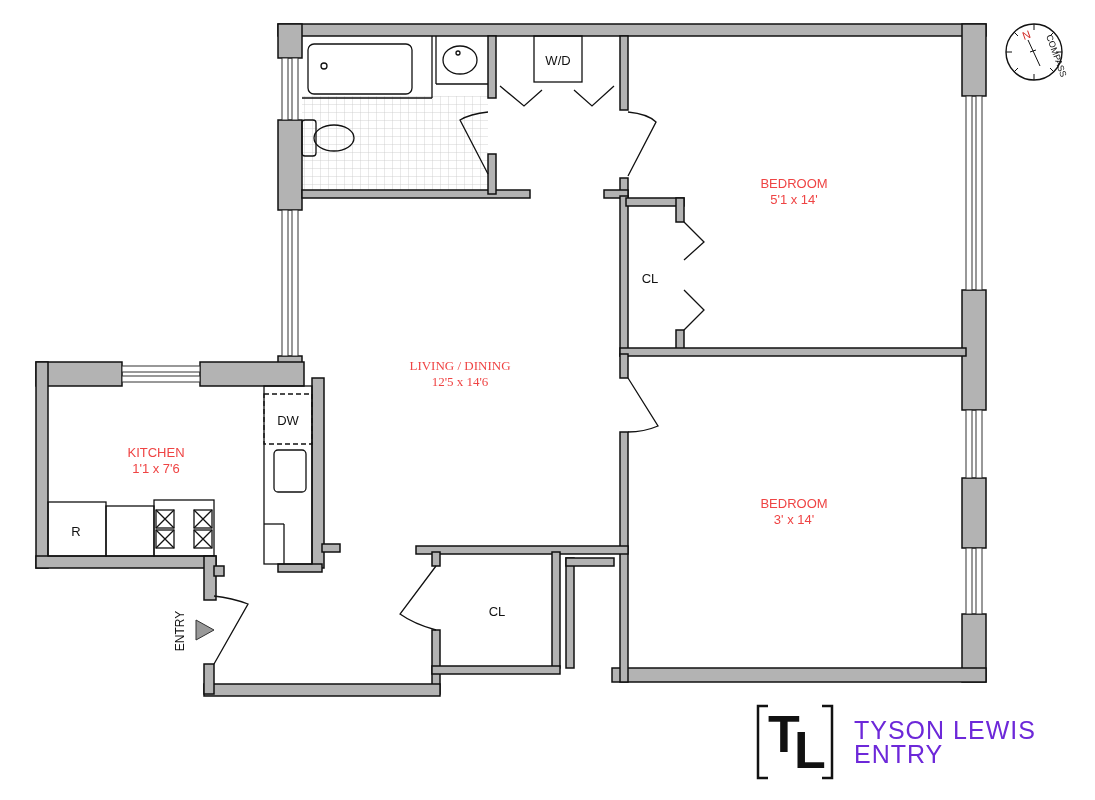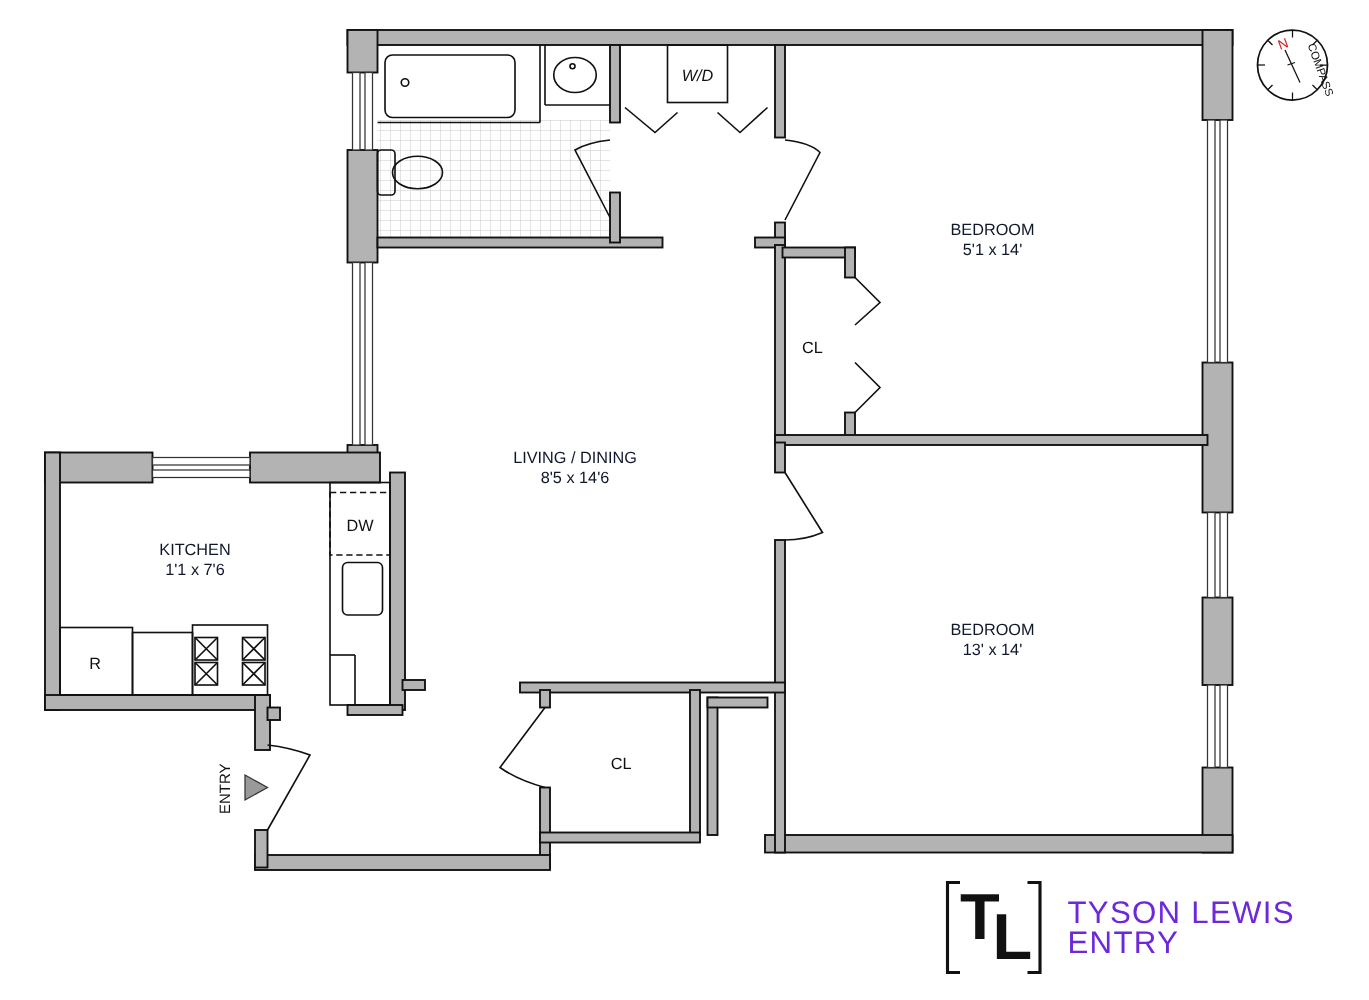--- a/index.html
+++ b/index.html
@@ -1,18 +1,18 @@
 <!DOCTYPE html>
 <html><head>
 <meta charset="utf-8">
 <style>
   html, body { margin:0; padding:0; background:#ffffff; }
   body { width:1095px; height:800px; position:relative; overflow:hidden; font-family:"Liberation Sans", sans-serif; }
   svg { position:absolute; left:0; top:0; }
-  .lbl { position:absolute; text-align:center; color:#0f172a; font-size:13px; line-height:16px; white-space:nowrap; transform:translateX(-50%); }
+  .lbl { position:absolute; text-align:center; color:#ef4444; font-size:13px; line-height:16px; white-space:nowrap; transform:translateX(-50%); }
   .fix { position:absolute; color:#111; font-size:13px; transform:translate(-50%,-50%); white-space:nowrap; }
   .entry { position:absolute; font-size:12px; color:#111; transform:rotate(-90deg); transform-origin:center; }
   .brand-text { position:absolute; left:854px; top:718px; font-size:25px; line-height:24px; color:#6d28d9; letter-spacing:1px; }
 </style>
 </head>
 <body>
 
 <svg width="1095" height="800" viewBox="0 0 1095 800">
   <defs>
     <pattern id="tile" width="8" height="8" patternUnits="userSpaceOnUse">
@@ -163,34 +163,34 @@
     <path d="M822 706 L832 706 L832 778 L822 778"></path>
   </g>
 </svg>
 
 <div class="lbl" style="left:794px; top:176px;">
   <div>BEDROOM</div>
   <div>5'1 x 14'</div>
 </div>
 <div class="lbl" style="left:794px; top:496px;">
   <div>BEDROOM</div>
-  <div>13' x 14'</div>
+  <div>3' x 14'</div>
 </div>
-<div class="lbl" style="left:460px; top:358px;">
+<div class="lbl" style="left:460px; top:358px;font-family:Liberation Serif, serif;">
   <div>LIVING / DINING</div>
-  <div>8'5 x 14'6</div>
+  <div>12'5 x 14'6</div>
 </div>
-<div class="lbl" style="left:156px; top:432px;">
+<div class="lbl" style="left:156px; top:445px;">
   <div>KITCHEN</div>
   <div>1'1 x 7'6</div>
 </div>
 <div class="fix" style="left:650px; top:278px;">CL</div>
 <div class="fix" style="left:497px; top:611px;">CL</div>
 
-<div class="fix" style="left:558px; top:60px;font-style:italic;">W/D</div>
+<div class="fix" style="left:558px; top:60px;">W/D</div>
 <div class="fix" style="left:288px; top:420px;">DW</div>
 <div class="fix" style="left:76px; top:531px;">R</div>
 
 <div class="entry" style="left:160px; top:624px;">ENTRY</div>
 
 <div style="position:absolute; left:768px; top:708px; font-size:52px; font-weight:bold; line-height:52px; color:#111;">T</div>
 <div style="position:absolute; left:794px; top:724px; font-size:52px; font-weight:bold; line-height:52px; color:#111;">L</div>
 <div class="brand-text">
   <div>TYSON LEWIS</div>
   <div>ENTRY</div>

